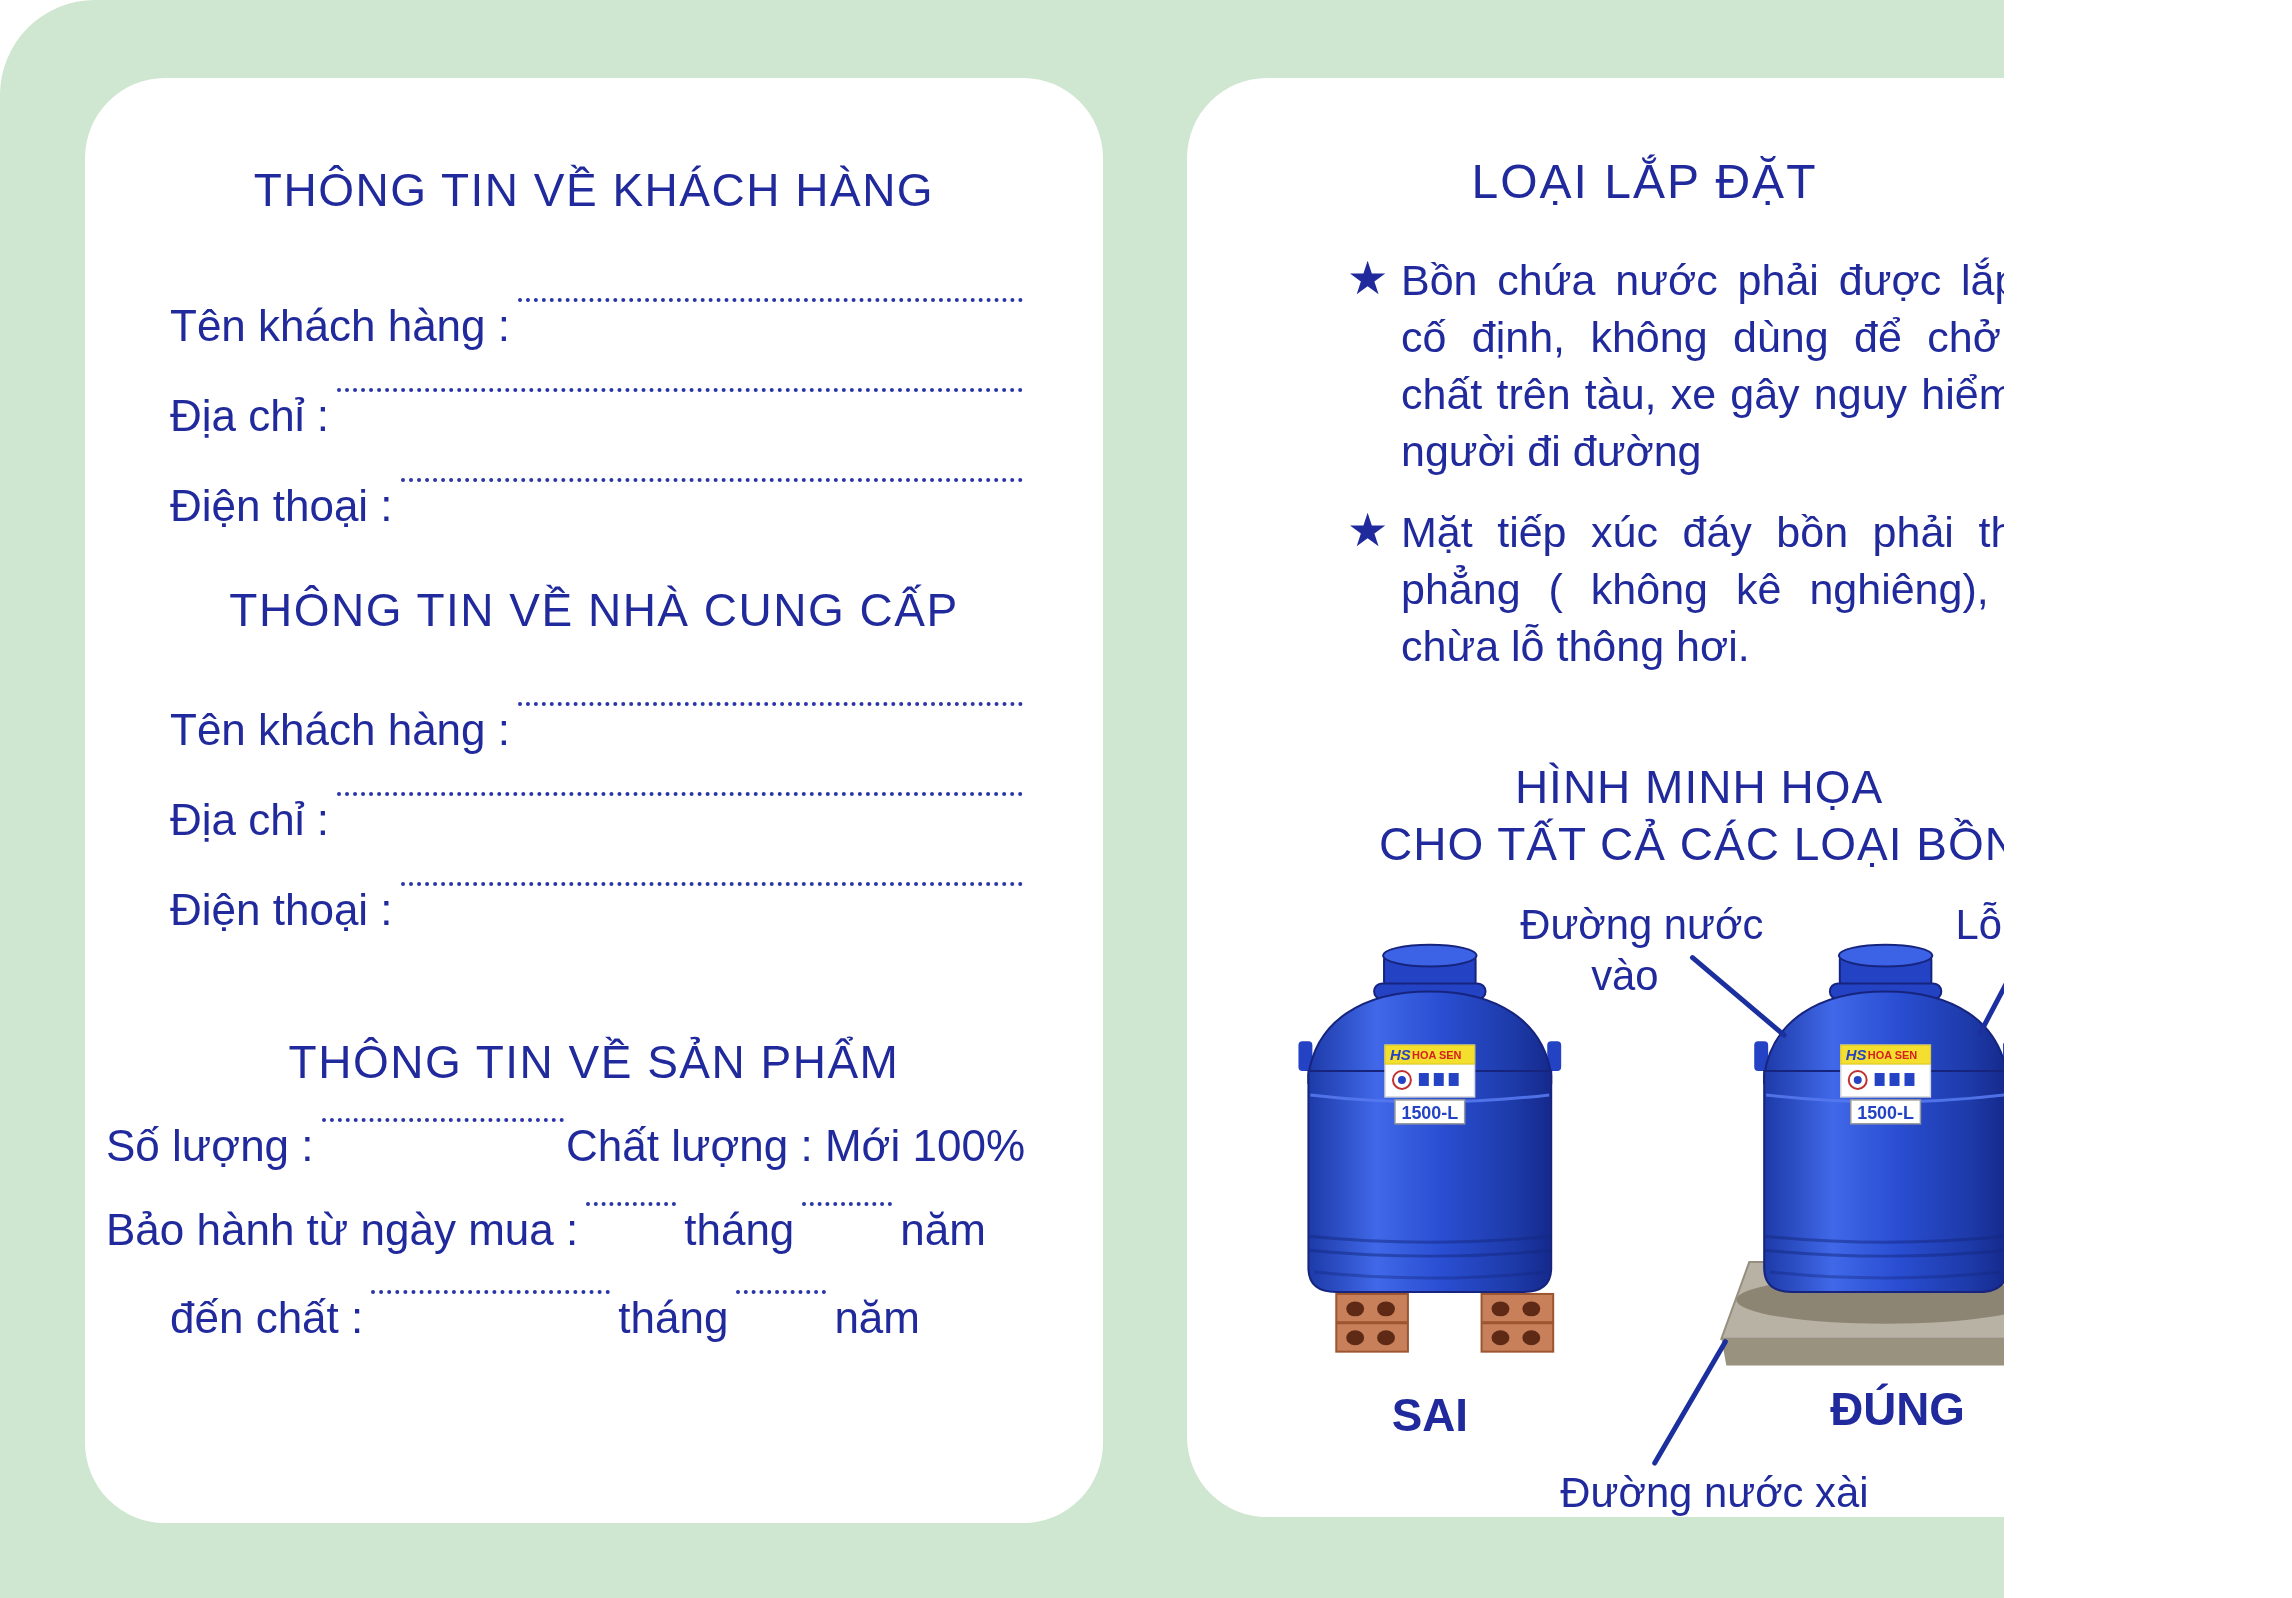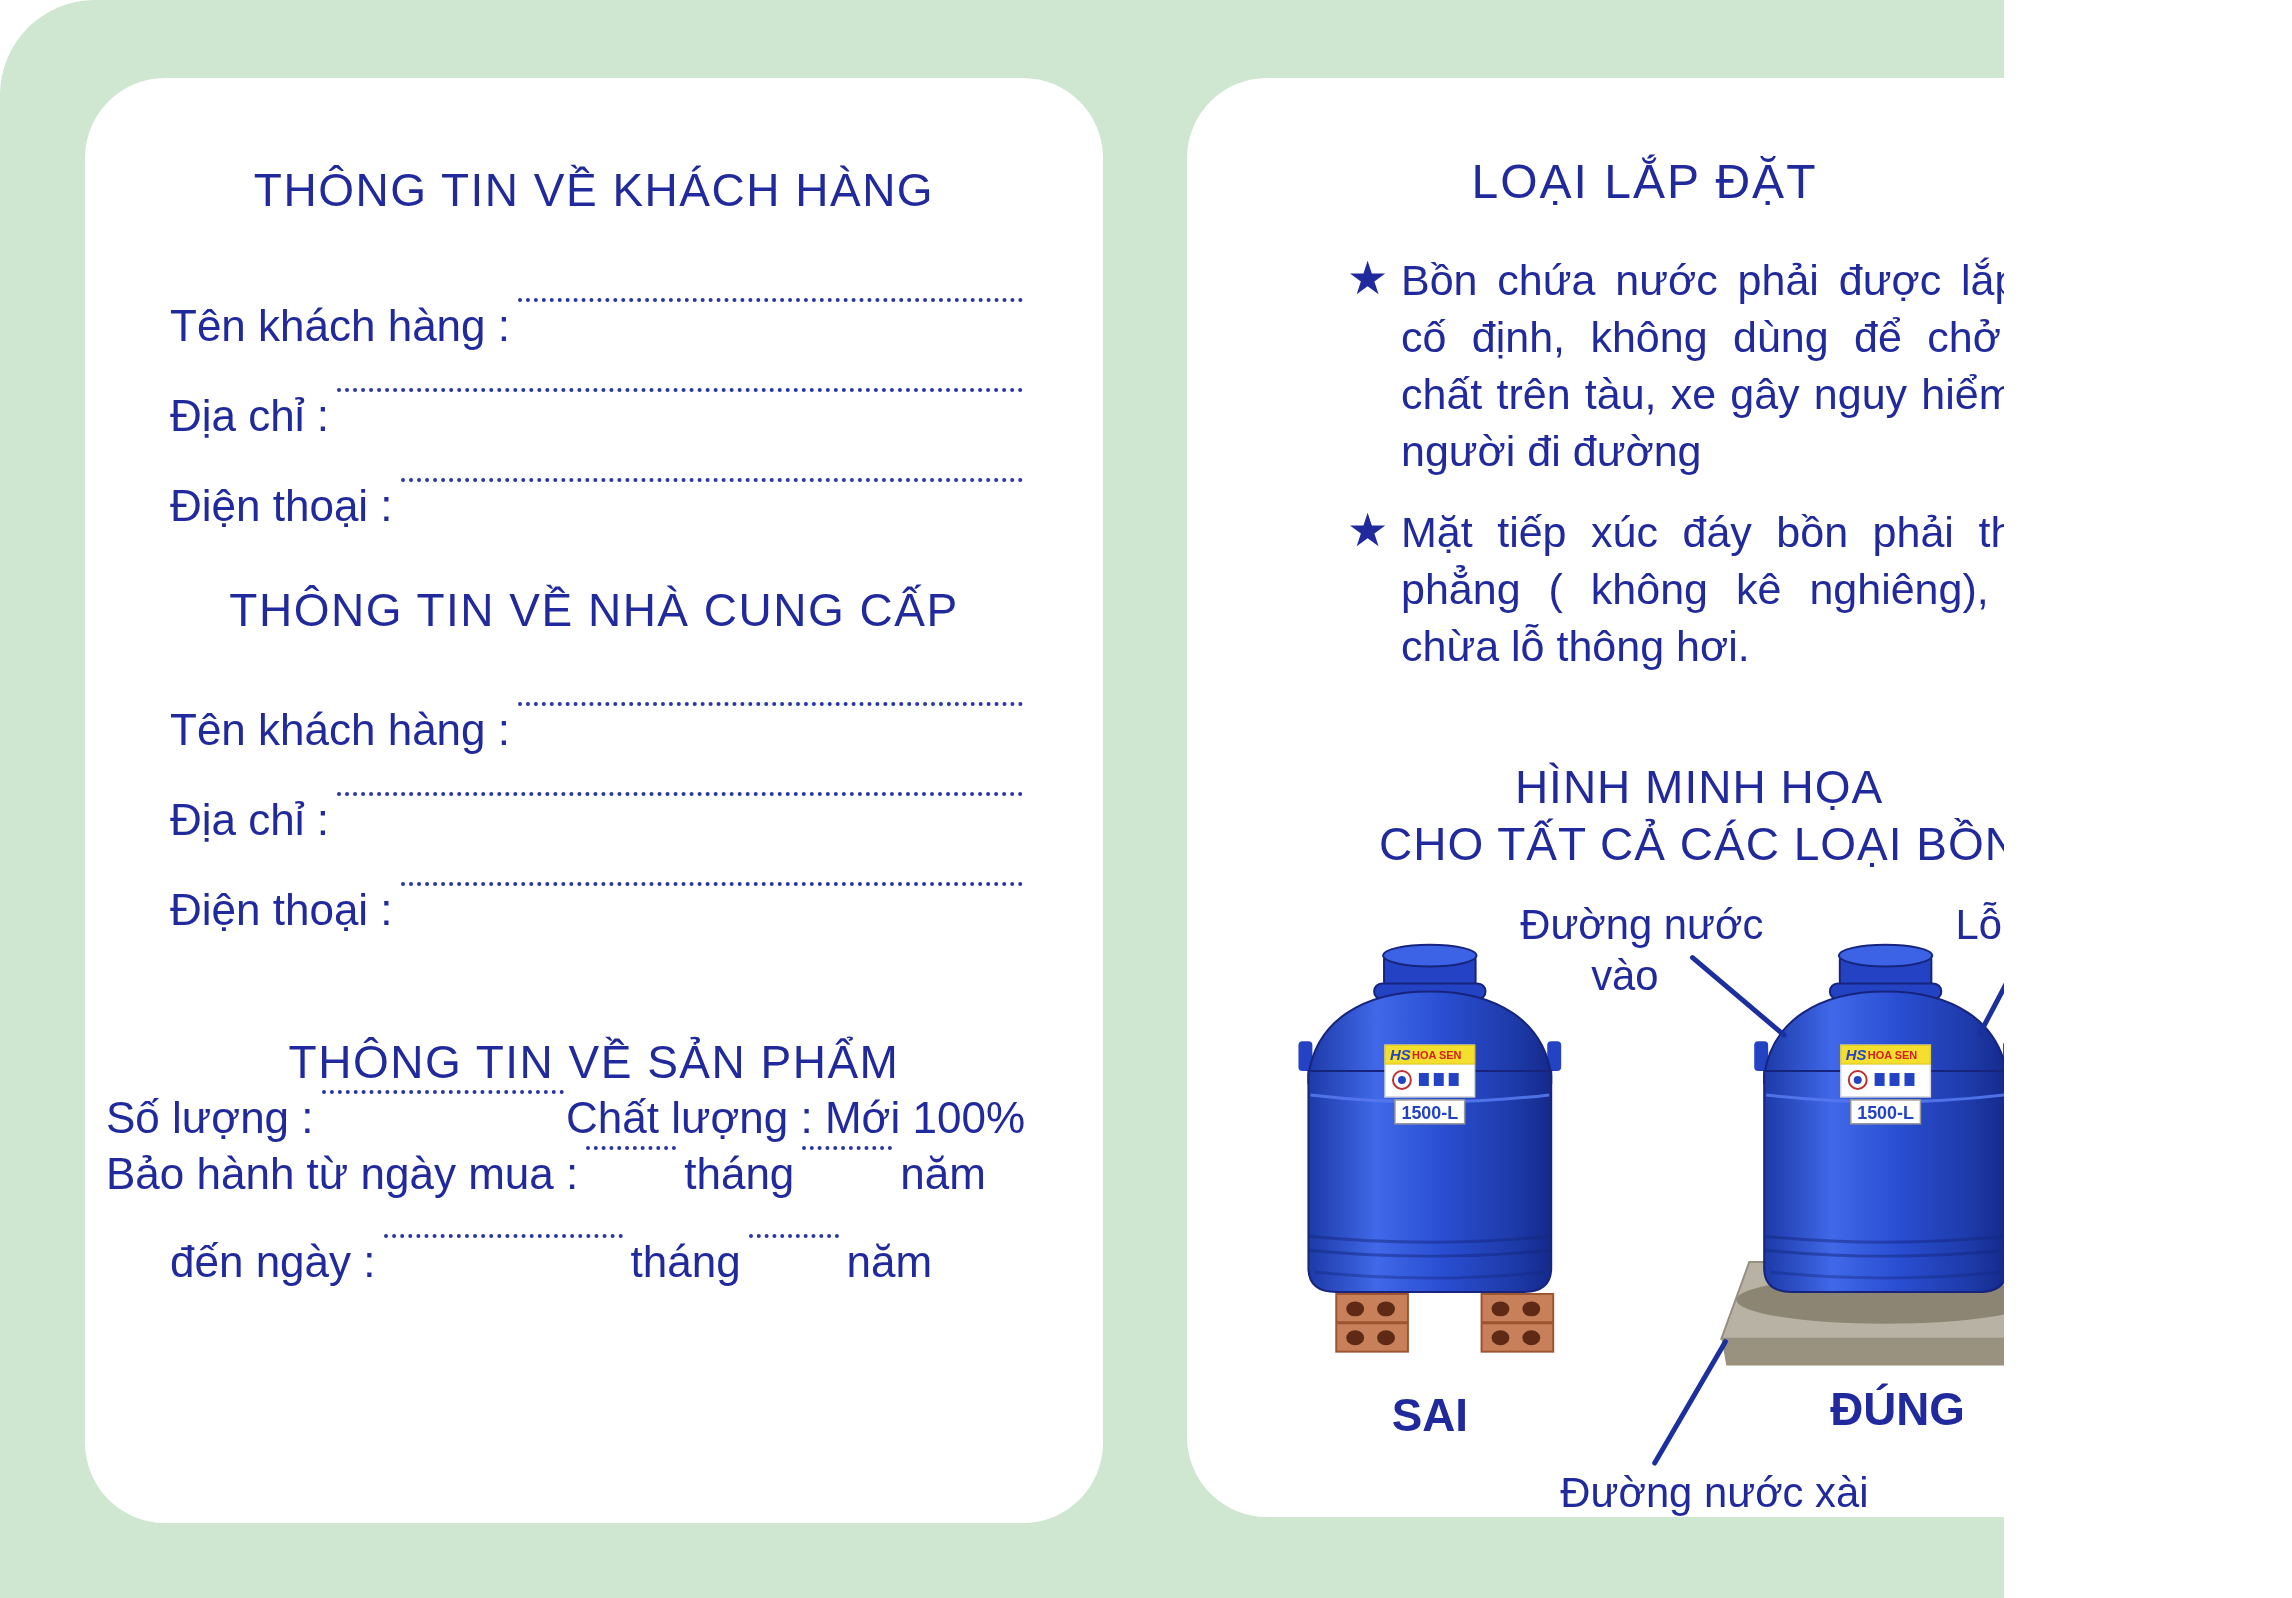--- a/index.html
+++ b/index.html
@@ -15,21 +15,21 @@
 
   
   .sec-title{margin:0;font-size:46px;line-height:56px;font-weight:400;
     text-align:center;letter-spacing:1.5px;}
   .t1{margin-top:84px;}
   .t2{margin-top:48px;}
   .t3{margin-top:96px;}
   .frow{display:flex;align-items:flex-start;font-size:44px;line-height:56px;
     padding:0 78px 0 85px;white-space:nowrap;}
   .m80{margin-top:80px;} .m64{margin-top:64px;} .m52{margin-top:52px;}
-  .m34{margin-top:34px;} .m28{padding-left:21px;} .m32{margin-top:32px;}
+  .m34{margin-top:34px;} .m28{margin-top:28px;padding-left:21px;} .m32{margin-top:32px;}
   .dots{height:0;border-bottom:4.5px dotted #2a35a8;flex:1 1 auto;
     margin:0 2px 10px 8px;min-width:30px;}
   .dots.f90{flex:0 1 90px;margin:0 8px 10px 8px;}
   .dots.f240{flex:0 1 239px;margin:0 8px 10px 8px;}
   .flabel,.funit,.fsuffix{flex:0 0 auto;}
 
   
   .rhead{width:915px;margin:74px 0 0 0;font-size:48px;line-height:60px;
     font-weight:400;text-align:center;letter-spacing:2px;}
   .bullet{position:relative;margin:40px 0 0 214px;width:697px;}
@@ -86,21 +86,21 @@
       <span class="fsuffix">Chất lượng : Mới 100%</span>
     </div>
     <div class="frow m28">
       <span class="flabel">Bảo hành từ ngày mua :</span>
       <span class="dots f90"></span>
       <span class="funit">tháng</span>
       <span class="dots f90"></span>
       <span class="funit">năm</span>
     </div>
     <div class="frow m32">
-      <span class="flabel">đến ngày :</span>
+      <span class="flabel">đến chất :</span>
       <span class="dots f240"></span>
       <span class="funit">tháng</span>
       <span class="dots f90"></span>
       <span class="funit">năm</span>
     </div>
   </div>
 
   <div class="panel panel-right">
     <h2 class="rhead">LOẠI LẮP ĐẶT</h2>
 

